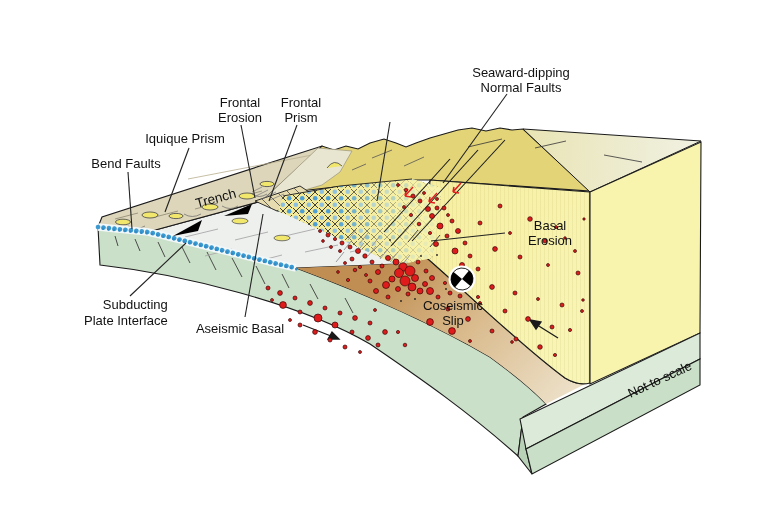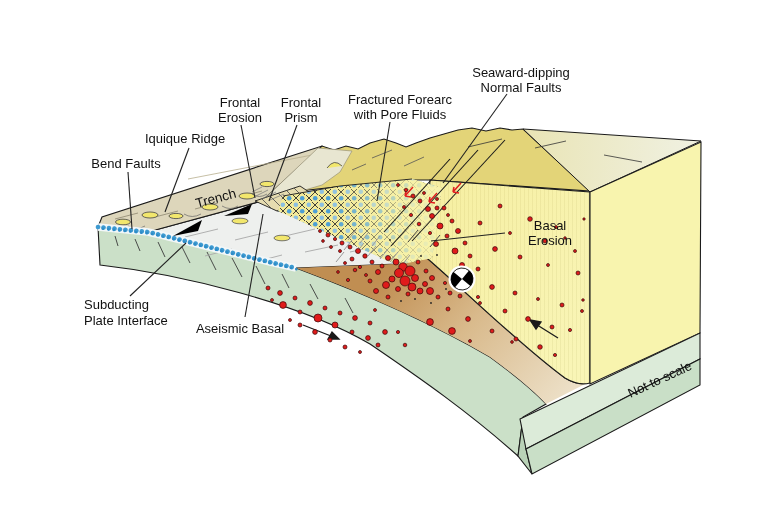--- a/index.html
+++ b/index.html
@@ -1,21 +1,21 @@
 <!DOCTYPE html>
 <html><head>
 <meta charset="utf-8">
 <style>
   html,body{margin:0;padding:0;background:#ffffff;}
   .stage{position:relative;width:768px;height:512px;background:#ffffff;overflow:hidden;
          font-family:"Liberation Sans", sans-serif;}
   .stage svg{position:absolute;left:0;top:0;}
   .lbl{position:absolute;color:#111;font-size:13px;line-height:14.5px;text-align:center;
        white-space:pre-line;transform:translate(-50%,-50%);}
-  .lbl.left{text-align:left;transform:none;}
+  .lbl.left{text-align:right;transform:none;}
   .lbl.rot-trench{transform:translate(-50%,-50%) rotate(-15deg);font-size:13.5px;}
   .lbl.rot-scale{transform:translate(-50%,-50%) rotate(-25deg);}
 </style>
 </head>
 <body>
 
 <div class="stage">
 <svg width="768" height="512" viewBox="0 0 768 512">
   <defs>
     <pattern id="xhatch" width="13" height="13" patternUnits="userSpaceOnUse">
@@ -365,29 +365,29 @@
     <line x1="297" y1="125" x2="269" y2="201"></line>
     <line x1="390" y1="122" x2="377" y2="201"></line>
     <line x1="507" y1="94" x2="443" y2="183"></line>
     <line x1="505" y1="233" x2="431" y2="241"></line>
     <line x1="130" y1="296" x2="186" y2="243"></line>
     <line x1="245" y1="317" x2="263" y2="214"></line>
   </g>
 </svg>
 
   <div class="lbl" style="left:126px;top:164px;">Bend Faults</div>
-  <div class="lbl" style="left:185px;top:139px;">Iquique Ridge</div>
+  <div class="lbl" style="left:185px;top:139px;">Iquique Prism</div>
   <div class="lbl rot-trench" style="left:216px;top:199px;">Trench</div>
   <div class="lbl" style="left:240px;top:110px;">Frontal
 Erosion</div>
   <div class="lbl" style="left:301px;top:110px;">Frontal
 Prism</div>
-  <div class="lbl" style="left:400px;top:107px;">Fractured Forearc
-with Pore Fluids</div>
   <div class="lbl" style="left:514px;top:80px;margin-left:7px;">Seaward-dipping
 Normal Faults</div>
   <div class="lbl" style="left:550px;top:233px;">Basal
 Erosion</div>
   <div class="lbl left" style="left:84px;top:297px;line-height:16px;">Subducting
 Plate Interface</div>
   <div class="lbl" style="left:240px;top:329px;">Aseismic Basal</div>
+  <div class="lbl" style="left:453px;top:313px;">Coseismic
+Slip</div>
   <div class="lbl rot-scale" style="left:660px;top:380px;">Not to scale</div>
 </div>
 
 </body></html>

